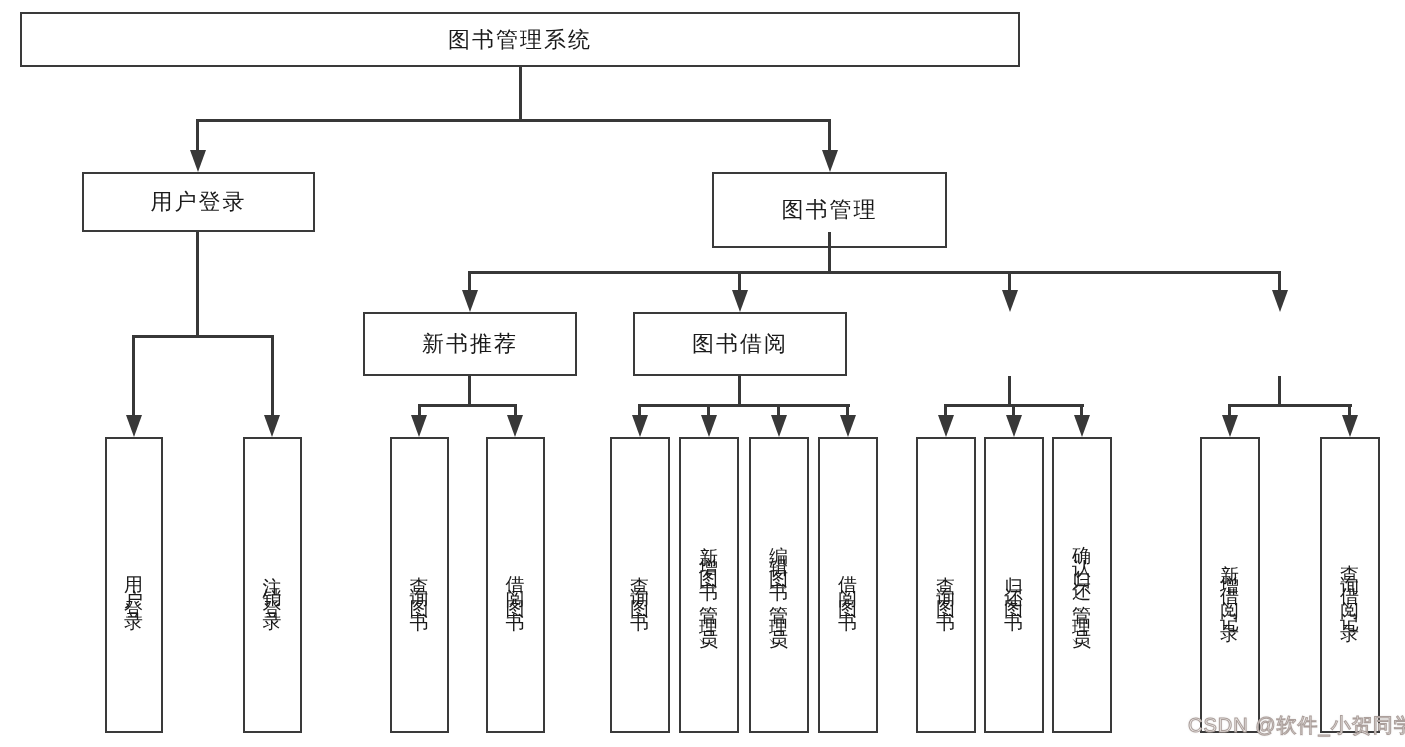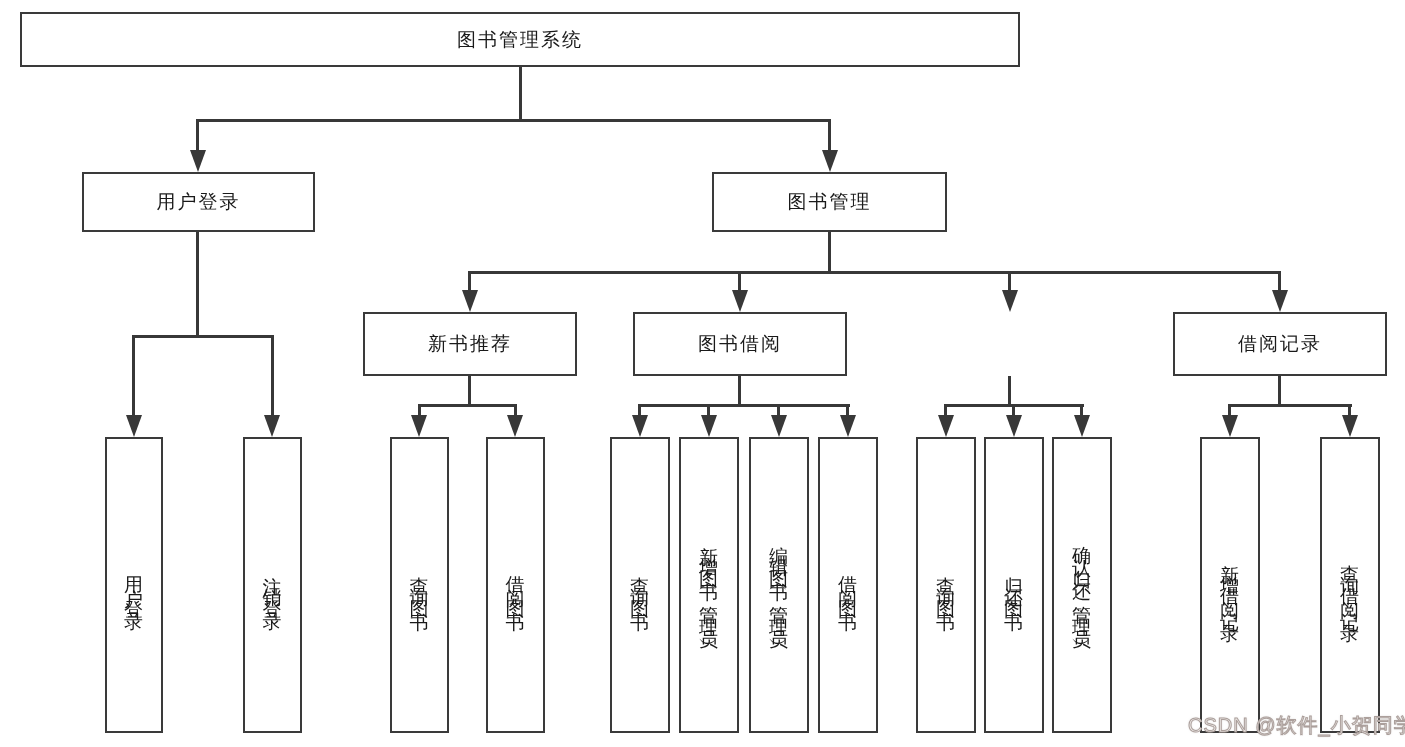--- a/index.html
+++ b/index.html
@@ -19,21 +19,21 @@
     font-family:"Liberation Sans","DejaVu Sans",sans-serif;
     color:var(--text);
     overflow:hidden;
   }
   .box{
     position:absolute;
     background:#fff;
     border:2px solid var(--border);
     display:flex;align-items:center;justify-content:center;
   }
-  .hbox{font-size:19px;letter-spacing:2px;}
+  .hbox{font-size:22px;letter-spacing:2px;}
   .vbox{font-size:19px;}
   .vbox span{
     writing-mode:vertical-rl;
     text-orientation:mixed;
     letter-spacing:12px;
     line-height:1;
     white-space:nowrap;
   }
   .lv{position:absolute;width:3px;background:var(--line);}
   .lh{position:absolute;height:3px;background:var(--line);}
@@ -66,21 +66,21 @@
   <div class="lv" style="left:519px;top:67px;height:52px"></div>
   <div class="lh" style="left:197px;top:119px;width:634px"></div>
   <div class="lv" style="left:196px;top:119px;height:33px"></div>
   <div class="lv" style="left:828px;top:119px;height:33px"></div>
   <div class="arrow" style="left:190px;top:150px"></div>
   <div class="arrow" style="left:822px;top:150px"></div>
 
   <div class="box hbox" style="left:82px;top:172px;width:233px;height:60px">
     <span>用户登录</span>
   </div>
-  <div class="box hbox" style="left:712px;top:172px;width:235px;height:60px">
+  <div class="box hbox" style="left:712px;top:172px;width:235px;height:76px">
     <span>图书管理</span>
   </div>
 
   <div class="lv" style="left:196px;top:232px;height:104px"></div>
   <div class="lh" style="left:133px;top:335px;width:141px"></div>
   <div class="lv" style="left:132px;top:335px;height:85px"></div>
   <div class="lv" style="left:271px;top:335px;height:85px"></div>
   <div class="arrow" style="left:126px;top:415px"></div>
   <div class="arrow" style="left:264px;top:415px"></div>
 
@@ -93,23 +93,20 @@
   <div class="arrow" style="left:462px;top:290px"></div>
   <div class="arrow" style="left:732px;top:290px"></div>
   <div class="arrow" style="left:1002px;top:290px"></div>
   <div class="arrow" style="left:1272px;top:290px"></div>
 
   <div class="box hbox" style="left:363px;top:312px;width:214px;height:64px">
     <span>新书推荐</span>
   </div>
   <div class="box hbox" style="left:633px;top:312px;width:214px;height:64px">
     <span>图书借阅</span>
-  </div>
-  <div class="box hbox" style="left:1173px;top:312px;width:214px;height:64px">
-    <span>借阅记录</span>
   </div>
 
   <div class="lv" style="left:468px;top:376px;height:30px"></div>
   <div class="lh" style="left:418px;top:404px;width:99px"></div>
   <div class="lv" style="left:418px;top:404px;height:14px"></div>
   <div class="lv" style="left:514px;top:404px;height:14px"></div>
   <div class="arrow" style="left:411px;top:415px"></div>
   <div class="arrow" style="left:507px;top:415px"></div>
 
   <div class="lv" style="left:738px;top:376px;height:30px"></div>

